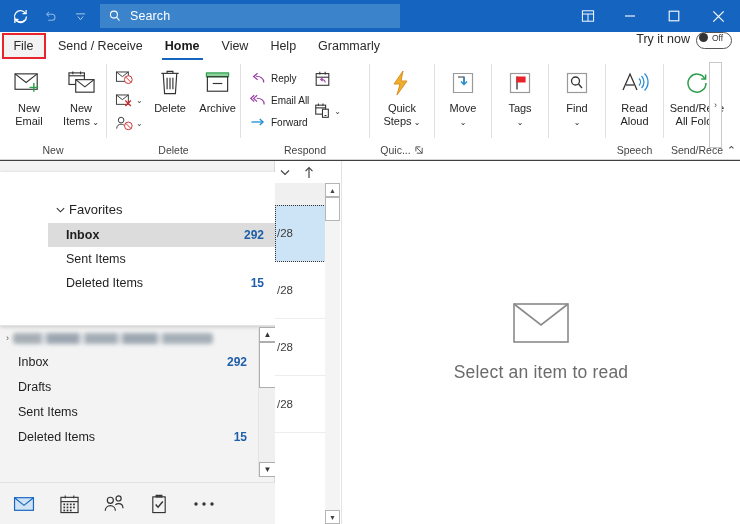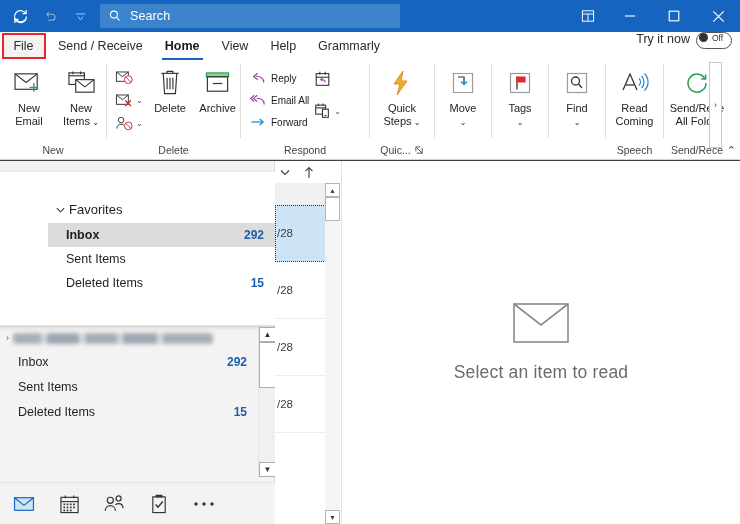--- a/index.html
+++ b/index.html
@@ -535,21 +535,21 @@
             <span class="glyph">
               <svg width="30" height="27" viewBox="0 0 30 27" fill="none" stroke="#333" stroke-width="1.3">
                 <path d="M3 20L10 4l7 16"></path>
                   <path d="M6 15h8"></path>
                 <path d="M19 8.5a5 5 0 0 1 0 7" stroke="#2a8fd4"></path>
                   <path d="M21.5 6a8.5 8.5 0 0 1 0 12" stroke="#2a8fd4"></path>
                 <path d="M24.5 3.5a12 12 0 0 1 0 17" stroke="#2a8fd4"></path>
               </svg>
             </span>
             <span class="cap">
-              <span>Read</span><br><span>Coming</span>
+              <span>Read</span><br><span>Aloud</span>
             </span>
           </div>
         </div>
         <div class="rb-label">Speech</div>
       </div>
 
       <div class="rb-sep"></div>
 
       <div class="rb-group" style="width:66px">
         <div class="rb-body" style="justify-content:center">
@@ -601,20 +601,24 @@
       </div>
 
       <div class="acct-block">
         <div class="acct-name">
           <span style="font-size:9px;color:#555">›</span>
           <span class="blurred"></span>
         </div>
         <div class="acct-row">
           <span class="nm">Inbox</span>
           <span class="ct">292</span>
+        </div>
+        <div class="acct-row">
+          <span class="nm">Drafts</span>
+          <span class="ct"></span>
         </div>
         <div class="acct-row">
           <span class="nm">Sent Items</span>
           <span class="ct"></span>
         </div>
         <div class="acct-row">
           <span class="nm">Deleted Items</span>
           <span class="ct">15</span>
         </div>
       </div>

